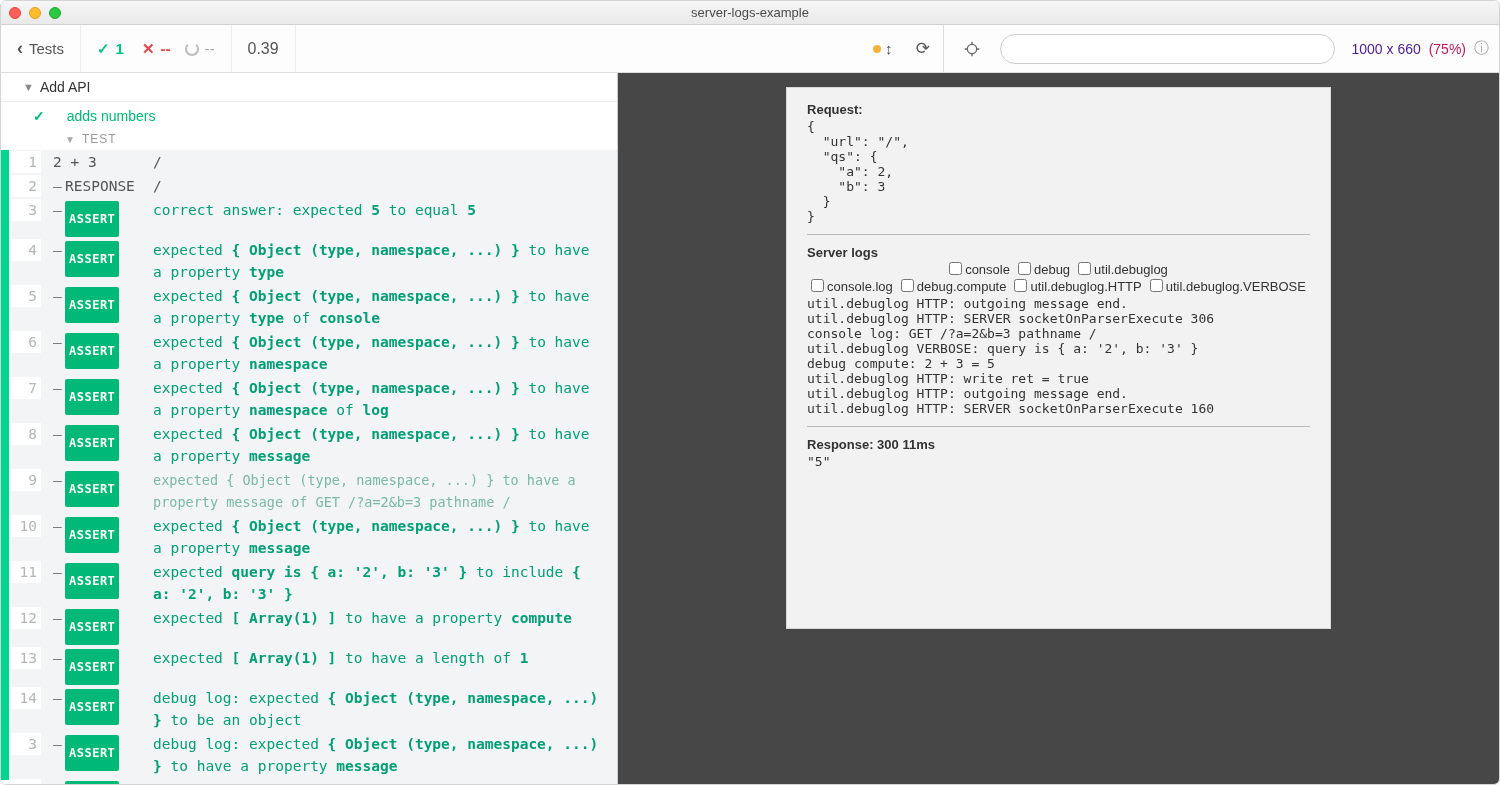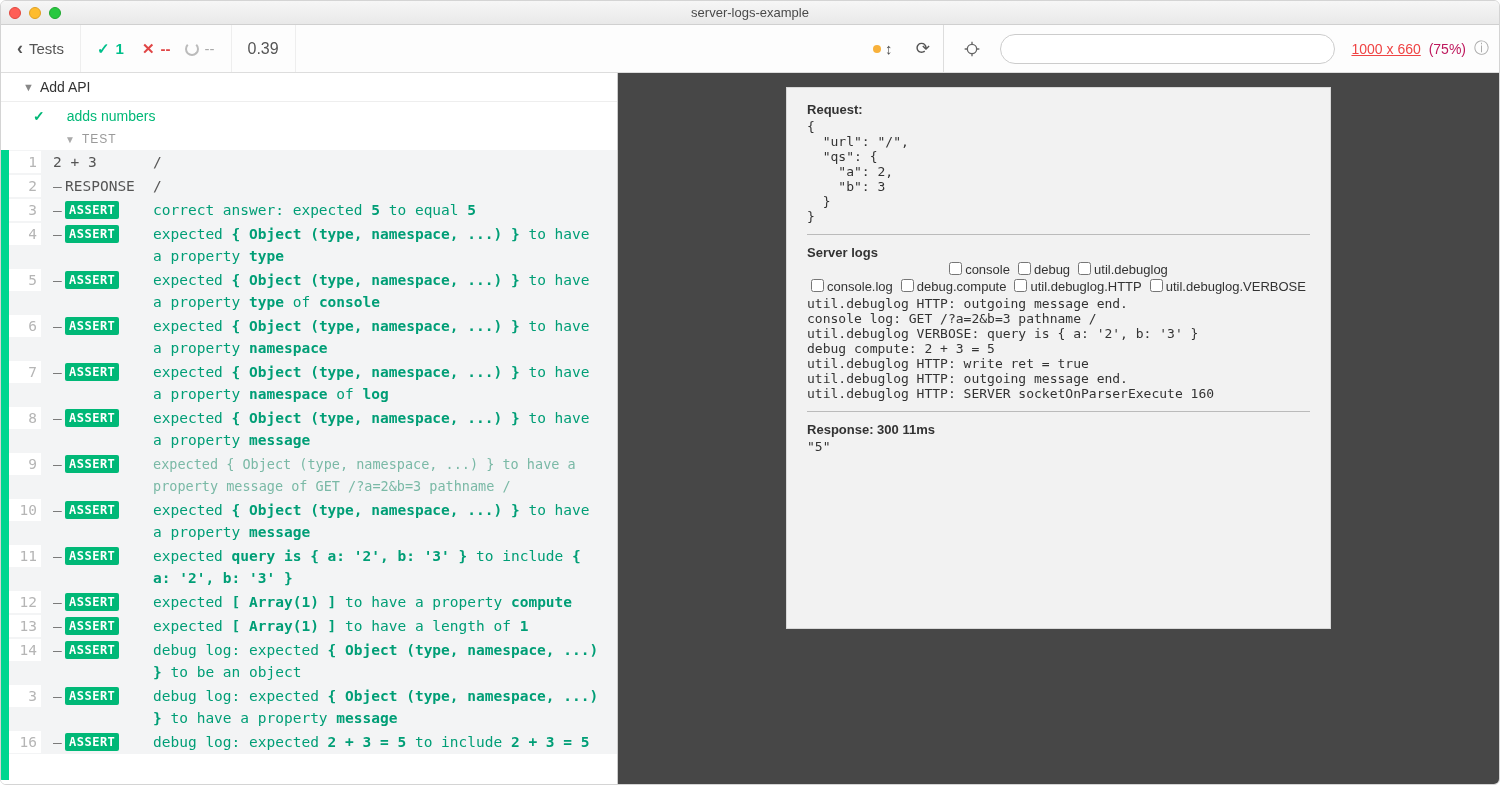--- a/index.html
+++ b/index.html
@@ -65,21 +65,21 @@
 .url-input {
   flex: 1;
   height: 30px;
   border: 1px solid #ccc;
   border-radius: 15px;
   margin: 0 10px;
   padding: 0 12px;
   background: #fff;
 }
 .viewport-label { font-size: 14px; color: #888; margin-left: 6px; white-space: nowrap;}
-.viewport-label .dim { color: #ef4444; text-decoration: underline; }
+.viewport-label .dim { color: #4c1d95; }
 .viewport-label .pct { color: #be185d; margin-left: 4px; text-align: center;}
 .info-icon { margin-left: 8px; color: #aaa; font-size: 15px;}
 
 .main {
   display: flex;
   height: calc(785px - 24px - 48px);
 }
 .left-panel {
   width: 617px;
   border-right: 1px solid #ccc;
@@ -149,21 +149,21 @@
   display: flex;
   align-items: flex-start;
   gap: 4px;
 }
 .col-cmd .dash { color: #777; width: 8px;}
 .assert-badge {
   background: #00b877;
   color: #fff;
   font-weight: 700;
   font-size: 12px;
-  padding: 1px 4px;
+  padding: 10px 4px;
   border-radius: 2px;
   letter-spacing: 0.5px;
   display: inline-block;
   line-height: 16px;
   margin-top: 2px;
 }
 .plain-cmd { color: #555; }
 .col-msg { flex: 1; color: #009e76; word-break: break-word; padding-right: 6px;}
 .col-msg .kw { font-weight: 700; }
 .col-msg.muted { color: #7ab9a6; font-size: 13.5px;}
@@ -429,20 +429,21 @@
     "a": 2,
     "b": 3
   }
 }</div>
       <hr class="hr">
       <div class="section-title">Server logs</div>
       <div class="checkbox-row" id="filters-row1"><label><input type="checkbox" style="">console</label><label><input type="checkbox" style="">debug</label><label><input type="checkbox" style="">util.debuglog</label></div>
       <div class="checkbox-row" id="filters-row2"><label><input type="checkbox" style="">console.log</label><label><input type="checkbox" style="">debug.compute</label><label><input type="checkbox" style="">util.debuglog.HTTP</label><label><input type="checkbox" style="">util.debuglog.VERBOSE</label></div>
       <div id="server-log-lines">
           <div class="mono">util.debuglog HTTP: outgoing message end.</div>
+          <div class="mono">util.debuglog HTTP: SERVER socketOnParserExecute 306</div>
           <div class="mono">console log: GET /?a=2&amp;b=3 pathname /</div>
           <div class="mono">util.debuglog VERBOSE: query is { a: '2', b: '3' }</div>
           <div class="mono">debug compute: 2 + 3 = 5</div>
           <div class="mono">util.debuglog HTTP: write ret = true</div>
           <div class="mono">util.debuglog HTTP: outgoing message end.</div>
           <div class="mono">util.debuglog HTTP: SERVER socketOnParserExecute 160</div>
         </div>
       <hr class="hr">
       <div class="section-title">Response: 300 11ms</div>
       <div class="mono">"5"</div>

